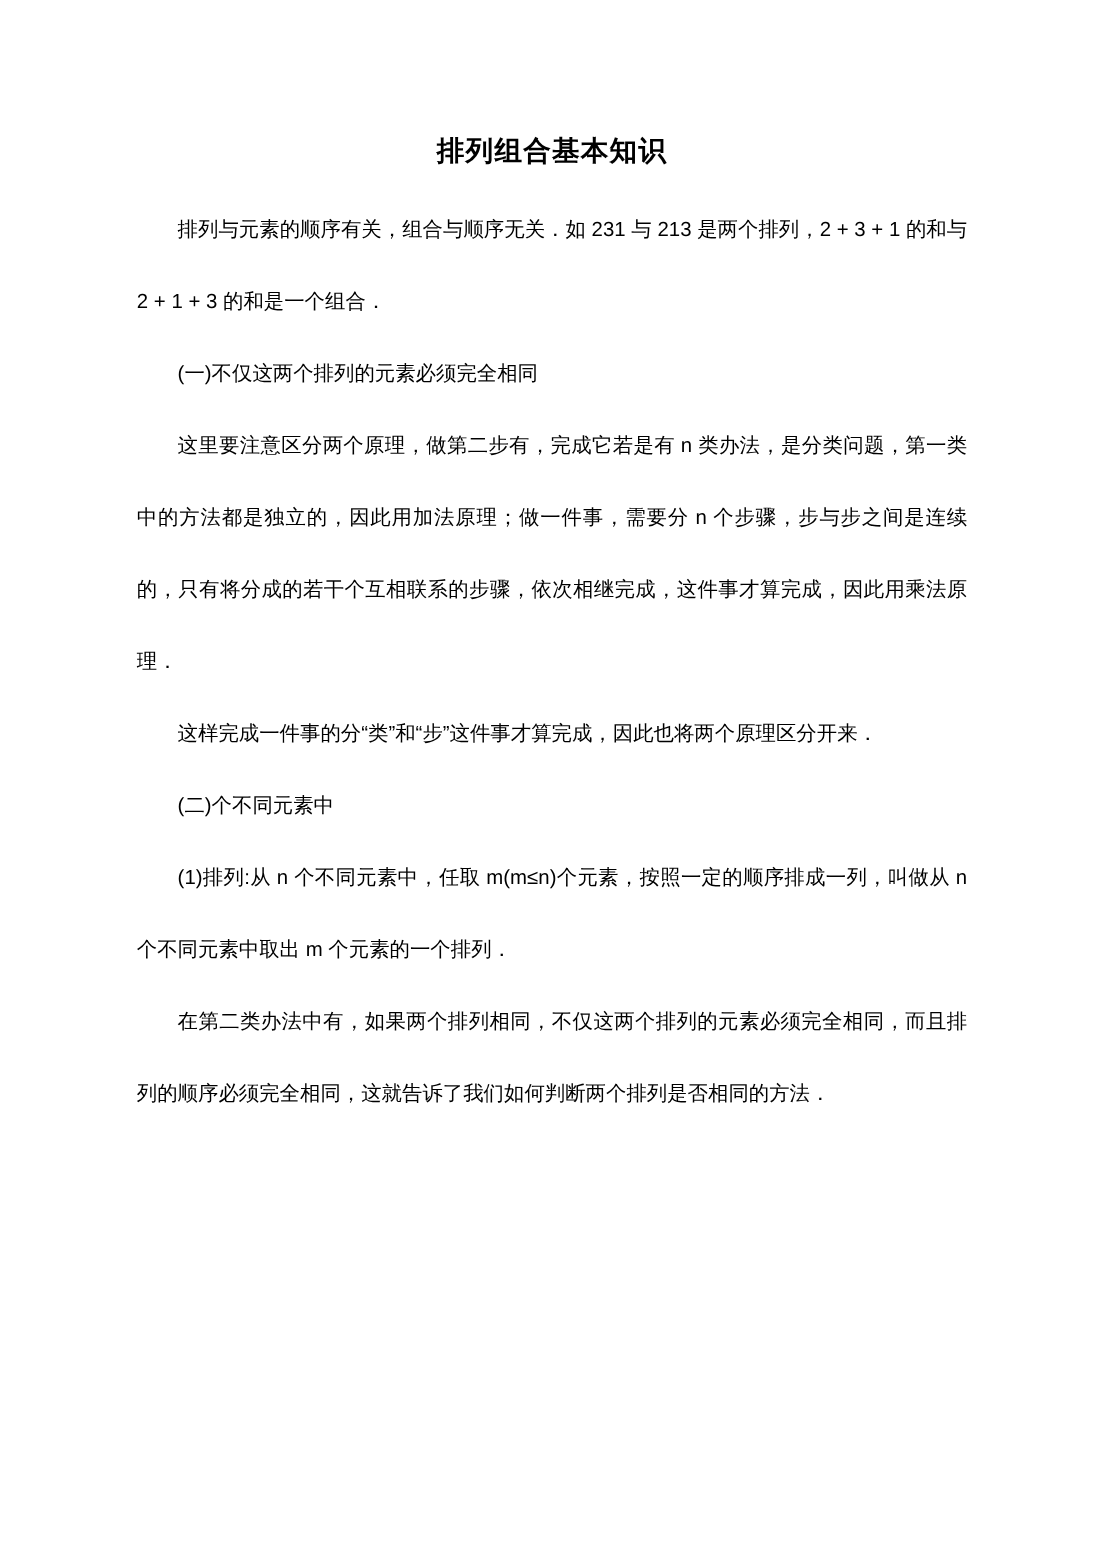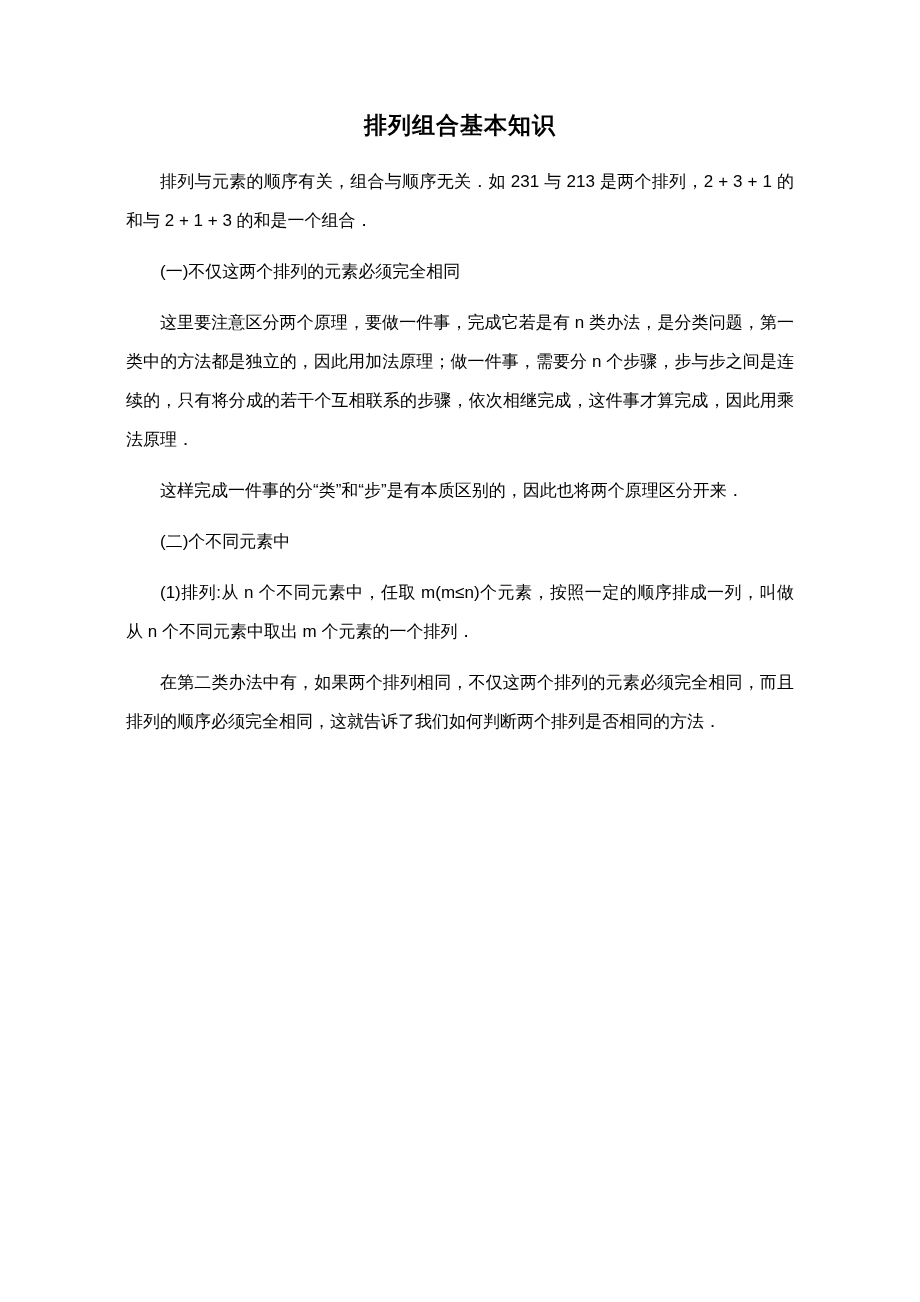--- a/index.html
+++ b/index.html
@@ -21,34 +21,34 @@
   }
   .doc-title {
     margin: 0 0 20px 0;
     font-size: 23px;
     font-weight: bold;
     text-align: center;
     line-height: 34px;
     letter-spacing: 1px;
   }
   .para {
-    margin: 12px;
+    margin: 0;
     font-size: 17px;
-    line-height: 39px;
+    line-height: 60px;
     text-align: justify;
     text-justify: inter-ideograph;
     text-indent: 2em;
     word-break: break-word;
   }
 </style>
 </head>
 <body>
 
 <div class="page">
   <h1 class="doc-title">排列组合基本知识</h1>
   <p class="para">排列与元素的顺序有关，组合与顺序无关．如 231 与 213 是两个排列，2 + 3 + 1 的和与 2 + 1 + 3 的和是一个组合．</p>
   <p class="para">(一)不仅这两个排列的元素必须完全相同</p>
-  <p class="para">这里要注意区分两个原理，要做一件事，完成它若是有 n 类办法，是分类问题，第一类中的方法都是独立的，因此用加法原理；做一件事，需要分 n 个步骤，步与步之间是连续的，只有将分成的若干个互相联系的步骤，依次相继完成，这件事才算完成，因此用乘法原理．</p>
-  <p class="para">这样完成一件事的分“类”和“步”是有本质区别的，因此也将两个原理区分开来．</p>
+  <p class="para">这里要注意区分两个原理，做第二步有，完成它若是有 n 类办法，是分类问题，第一类中的方法都是独立的，因此用加法原理；做一件事，需要分 n 个步骤，步与步之间是连续的，只有将分成的若干个互相联系的步骤，依次相继完成，这件事才算完成，因此用乘法原理．</p>
+  <p class="para">这样完成一件事的分“类”和“步”这件事才算完成，因此也将两个原理区分开来．</p>
   <p class="para">(二)个不同元素中</p>
   <p class="para">(1)排列:从 n 个不同元素中，任取 m(m≤n)个元素，按照一定的顺序排成一列，叫做从 n 个不同元素中取出 m 个元素的一个排列．</p>
   <p class="para">在第二类办法中有，如果两个排列相同，不仅这两个排列的元素必须完全相同，而且排列的顺序必须完全相同，这就告诉了我们如何判断两个排列是否相同的方法．</p>
 </div>
 
 </body></html>

